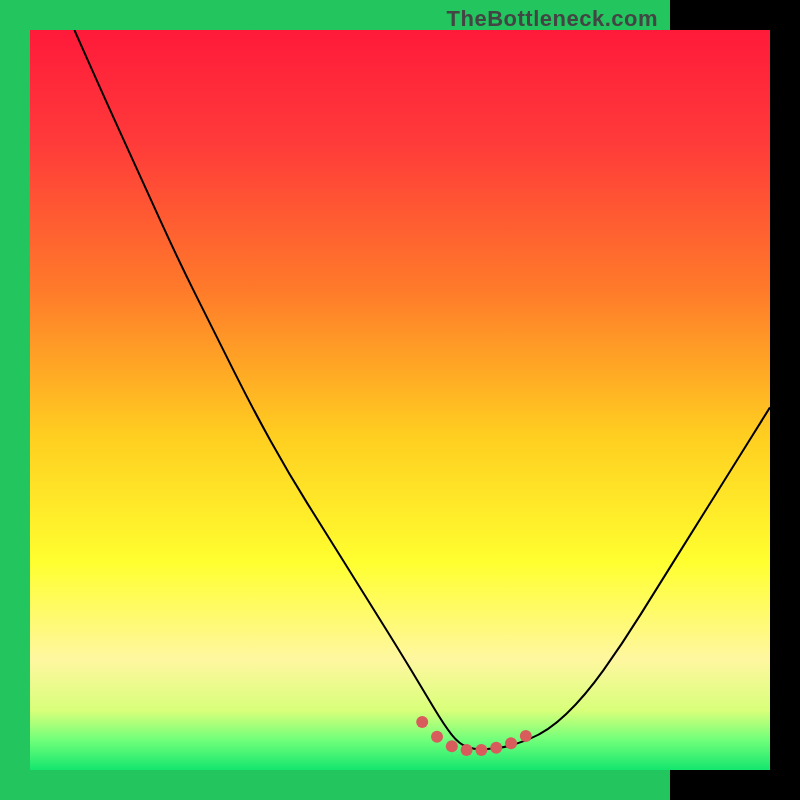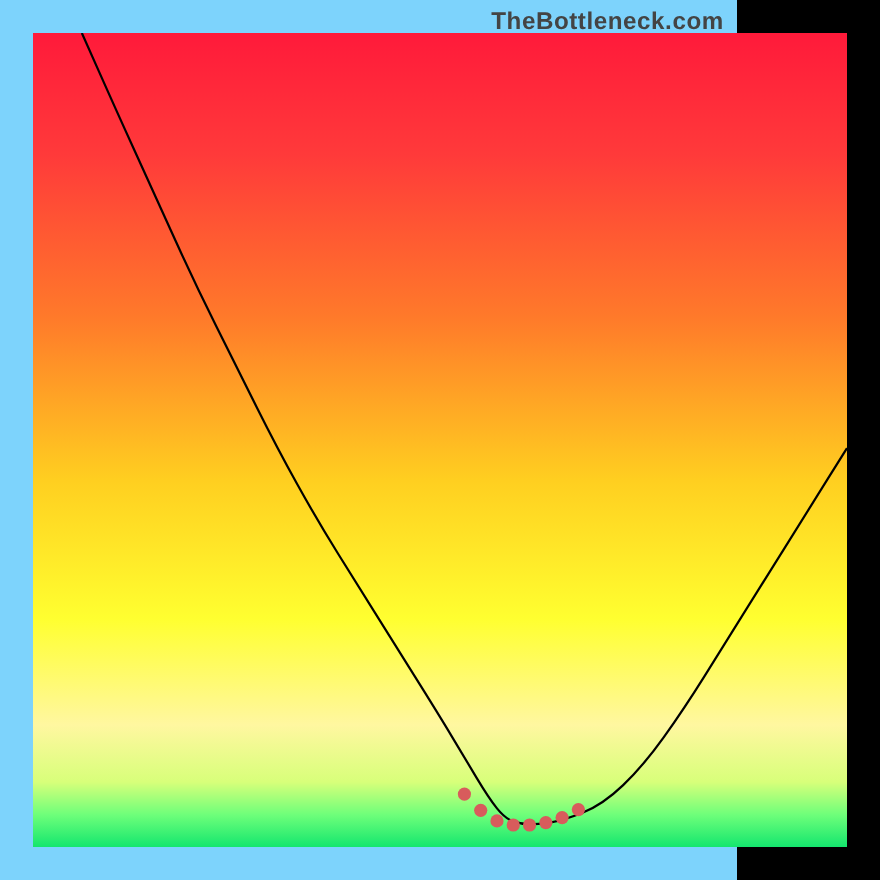--- a/index.html
+++ b/index.html
@@ -7,21 +7,21 @@
     padding: 0;
     width: 800px;
     height: 800px;
     background: #000;
     font-family: Arial, Helvetica, sans-serif;
     overflow: hidden;
   }
   .outer {
     width: 670px;
     height: 800px;
-    background: #7dd3fc;
+    background: #22c55e;
     position: relative;
   }
   .watermark {
     position: absolute;
     top: 6px;
     right: 12px;
     color: #444;
     font-size: 22px;
     font-weight: 600;
     letter-spacing: 0.5px;

